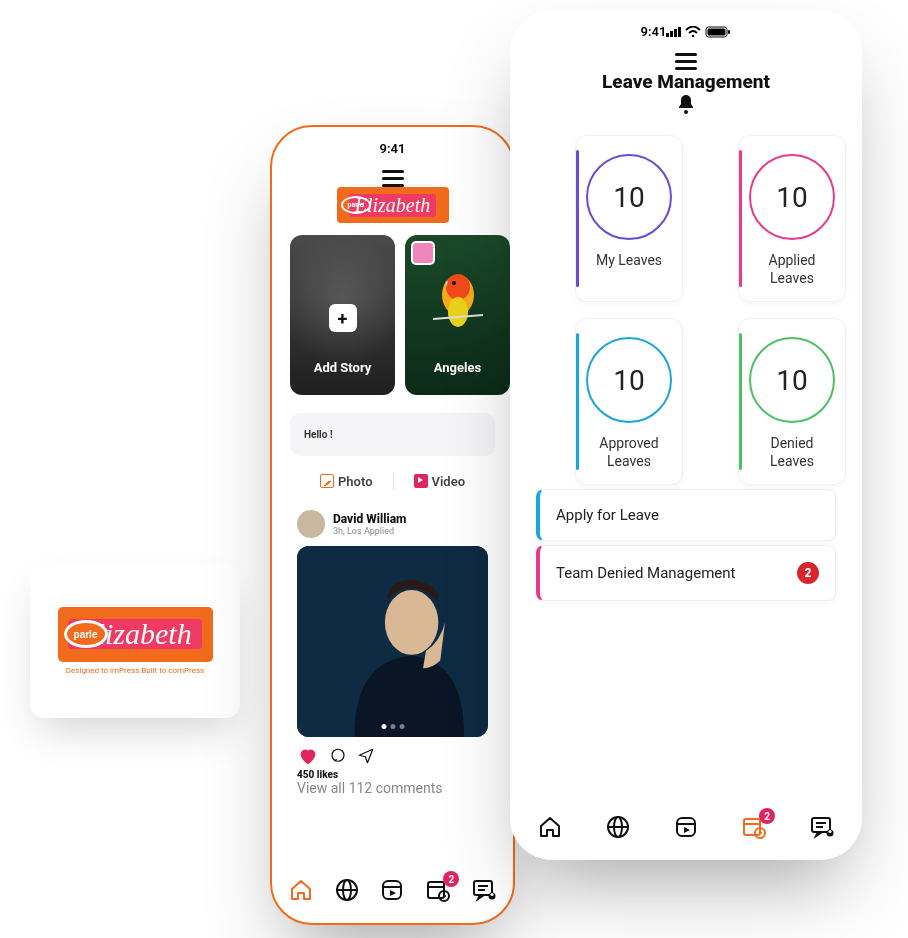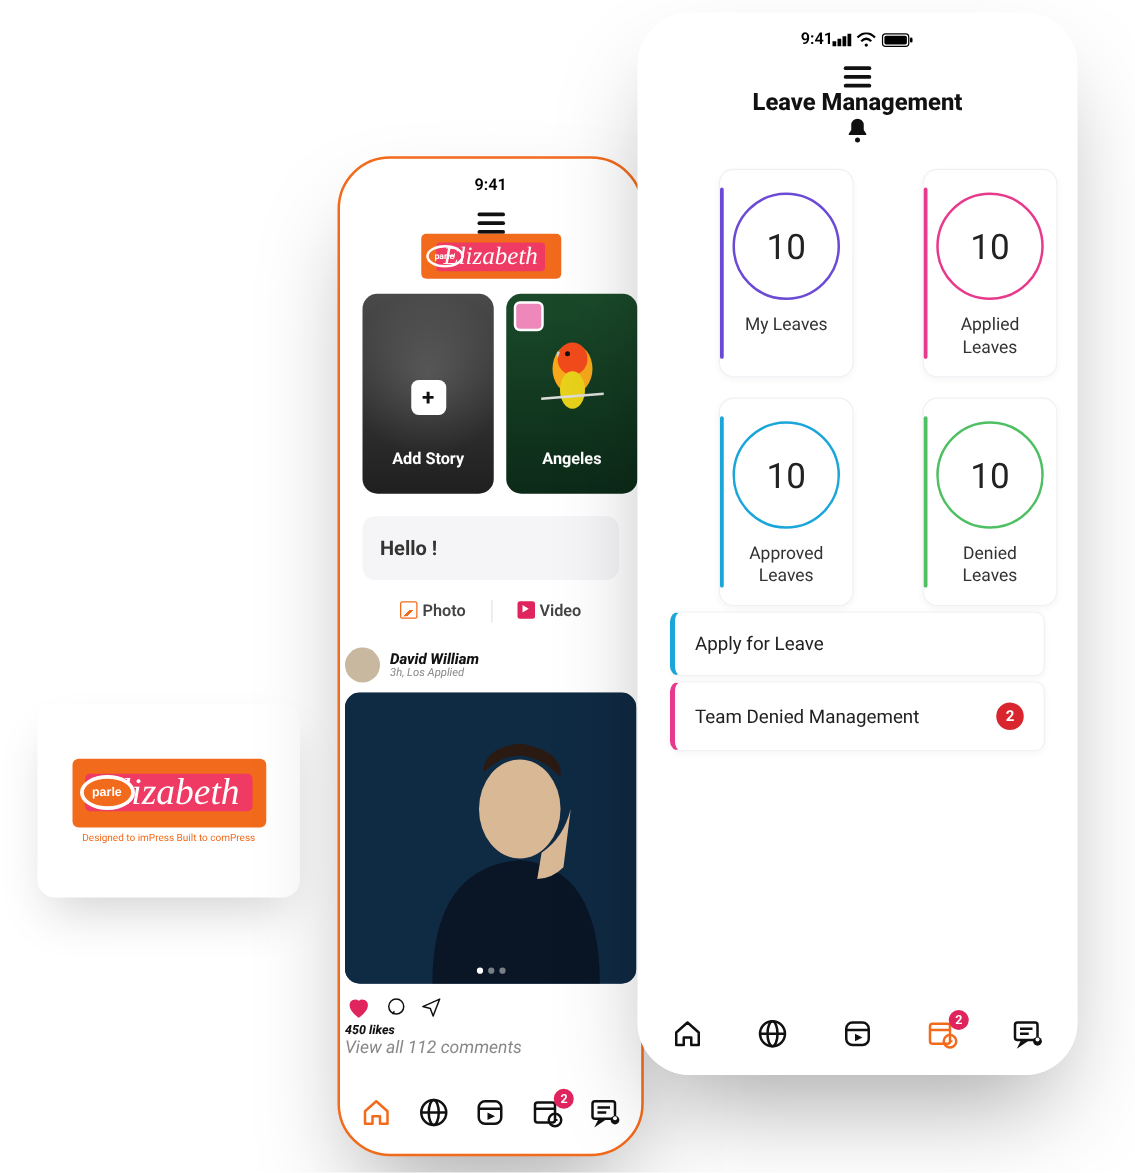--- a/index.html
+++ b/index.html
@@ -137,38 +137,38 @@
     position:absolute; left:50%; top:42%;
     transform:translate(-50%,-50%);
     width:60px;height:70px;
   }
 
   .hello-box {
     margin:18px 18px 0;
     background:#f5f5f7;
     border-radius:10px;
     padding:16px 14px;
-    font-size:16px;font-weight:700;color:#333;
+    font-size:10px;font-weight:700;color:#333;
   }
 
   .pv-row {
     display:flex; align-items:center; justify-content:center;
     gap:20px; padding:16px 0;
     font-size:13px; color:#444; font-weight:600;
   }
   .pv-sep { width:1px; height:18px; background:#e3e3e6; }
   .ico-sm { width:14px; height:14px; display:inline-block; vertical-align:-2px; margin-right:4px; }
   .ico-photo { border:1.5px solid #f26a1b; border-radius:2px; position:relative; }
   .ico-photo::after{ content:""; position:absolute; bottom:1px; left:1px; right:1px; height:5px;
     background: linear-gradient(135deg,transparent 40%,#f26a1b 40%,#f26a1b 60%,transparent 60%); }
   .ico-video { background:#e0245e; border-radius:2px; position:relative; }
   .ico-video::after{ content:""; position:absolute; left:4px; top:3px;
     border-left:5px solid #fff; border-top:3.5px solid transparent; border-bottom:3.5px solid transparent; }
 
-  .post { margin:0 4px;font-style:italic; }
+  .post { margin:0 25px; }
   .post-head { display:flex; align-items:center; gap:8px; padding:4px 0 8px; }
   .post-ava { width:28px;height:28px;border-radius:50%;background:#c8b8a0; }
   .post-name { font-size:12px; font-weight:800; color:#111; }
   .post-sub  { font-size:9px; color:#888; }
   .post-img {
     width:100%; aspect-ratio: 1/1;
     background: linear-gradient(135deg,#0a2038,#1c3a58);
     border-radius:12px;
     position:relative;
     overflow:hidden;

